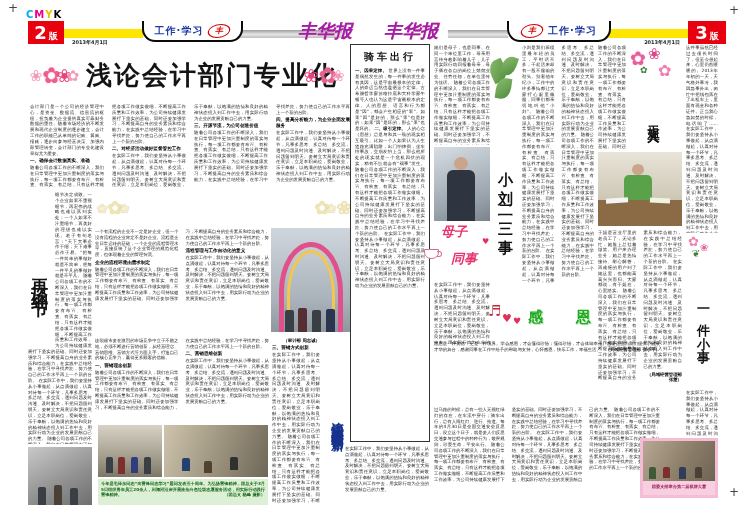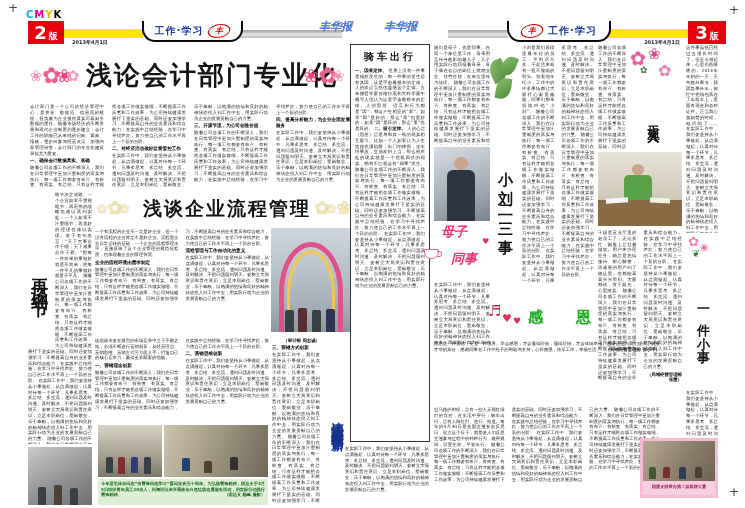--- a/index.html
+++ b/index.html
@@ -20,21 +20,21 @@
   .date{font-size:5px;font-weight:bold;color:#222;line-height:9px;white-space:nowrap;}
   .sbar{background:linear-gradient(#9f9f9f,#e6e6e6 55%,#bdbdbd);}
   .tab{background:#fff;border-left:2px solid #0a0a0a;border-right:2px solid #0a0a0a;
        border-bottom:2.5px solid #0a0a0a;border-radius:0 0 13px 13px;z-index:3;
        display:flex;align-items:center;justify-content:center;gap:5px;}
   .section{color:#1c3aa0;font-weight:bold;font-size:10px;letter-spacing:1px;white-space:nowrap;}
   .logo{display:inline-flex;width:20px;height:12px;border:1.5px solid #d40000;border-radius:50%;
         transform:skewX(-18deg);align-items:center;justify-content:center;flex:none;}
   .logo span{font-size:8px;font-weight:bold;font-style:italic;color:#d40000;transform:skewX(18deg);line-height:1;}
   .paper{font-family:Liberation Serif, serif;font-style:italic;font-weight:bold;
-         font-size:11px;color:#3b82f6;z-index:4;white-space:nowrap;text-shadow:.4px .4px 0 #e89090;}
+         font-size:18px;color:#a21caf;z-index:4;white-space:nowrap;text-shadow:.4px .4px 0 #e89090;}
   .mainhead{font-weight:900;color:#141414;text-align:center;white-space:nowrap;}
   .flowers{display:flex;align-items:center;justify-content:center;}
   .flowers span{line-height:1;}
   .pink1{color:#ee5d8f;font-size:22px;text-shadow:0 0 2px #f8b8cd;}
   .pink2{color:#f49ab9;font-size:15px;margin-left:-5px;}
   .pink3{color:#e8437e;font-size:18px;margin-left:-4px;}
   .pale1{color:#efe6b4;font-size:18px;text-shadow:0 0 1px #cdbd6e;}
   .pale2{color:#f7f1d5;font-size:13px;margin-left:-4px;text-shadow:0 0 1px #b9ab62;}
   .vtitle{writing-mode:vertical-rl;text-orientation:upright;
           font-family:"DejaVu Serif","Liberation Serif",serif;font-weight:bold;color:#111;
@@ -130,21 +130,20 @@
     <span class="hd">四、提高分析能力，为企业全面发展服务</span>
     <span>在实际工作中，我们要坚持从小事做起，从点滴做起，认真对待每一个环节，凡事多思考、多总结、多交流，遇到问题及时沟通、及时解决，不把问题留到明天。要树立大局意识和责任意识，立足本职岗位，爱岗敬业，乐于奉献，以饱满的热情和良好的精神状态投入到工作中去，用实际行动为企业的发展贡献自己的力量。</span>
     
   </div>
 
   <div class="abs flowers" style="left:96px;top:193px;width:38px;height:30px;">
     <span class="pale2">❀</span>
       <span class="pale1">✿</span>
       <span class="pale2">❀</span>
   </div>
-  <div class="abs mainhead" style="left:138px;top:196px;width:178px;font-size:19px;letter-spacing:2px;">浅谈企业流程管理</div>
   <div class="abs flowers" style="left:314px;top:193px;width:38px;height:30px;">
     <span class="pale1">✿</span>
       <span class="pale2">❀</span>
       <span class="pale1">❀</span>
   </div>
 
   <div class="abs txt c2" style="left:95px;top:229px;width:174px;height:105px;">
     <span>一个有流程的企业不一定是好企业，但一个没有流程的企业肯定不是好企业。流程是企业日常运转的基础，一个企业的流程管理水平，直接反映了这个企业管理的规范化程度，也体现着企业的管理智慧。</span>
     <span class="hd">企业的流程环境由需求制定</span>
     <span>随着公司各项工作的不断深入，我们在日常管理中更加注重制度的落实与执行，每一项工作都要有布置、有检查、有落实、有总结，只有这样才能把各项工作做实做细，不断提高工作质量和工作效率，为公司持续健康发展打下坚实的基础。同时还要加强学习，不断提高自身的业务素质和综合能力，在实践中总结经验，在学习中寻找差距，努力使自己的工作水平再上一个新的台阶。</span>

